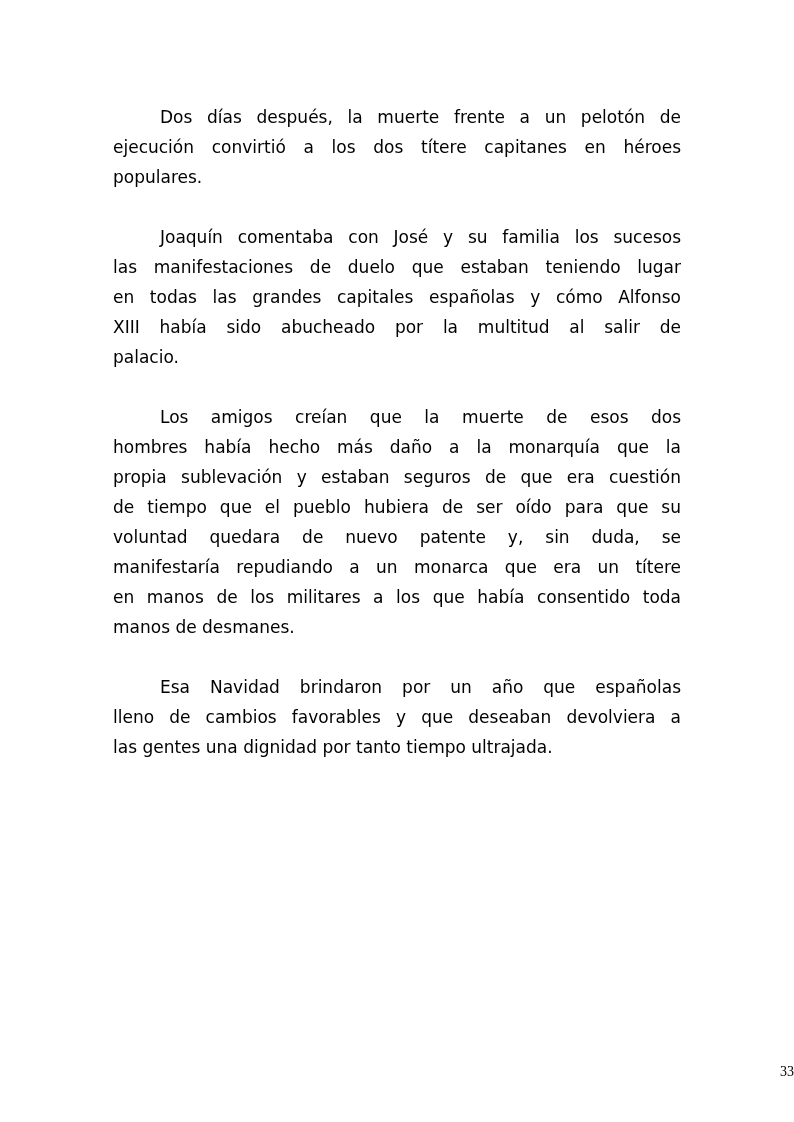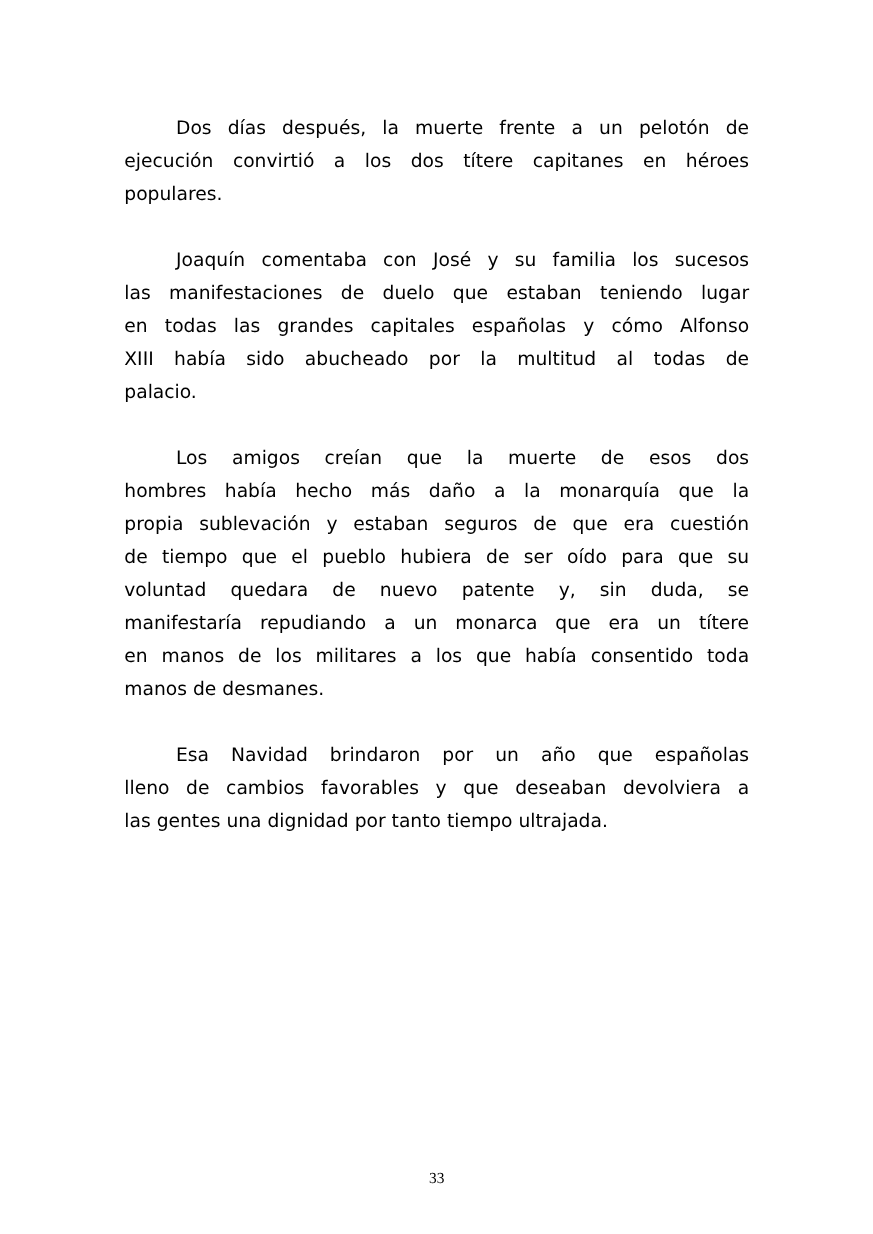--- a/index.html
+++ b/index.html
@@ -36,21 +36,21 @@
     text-indent: 47px;
   }
   .line.para-last {
     text-align-last: left;
   }
   .page-number {
     position: absolute;
     top: 1062px;
     left: 0;
     width: 794px;
-    text-align: center;
+    text-align: right;
     font-family: "Liberation Serif", serif;
     font-size: 14px;
     line-height: 20px;
     color: #000000;
   }
 </style>
 </head>
 <body>
 
 <div class="page">
@@ -60,21 +60,21 @@
     <div class="paragraph">
       <div class="line indent">Dos días después, la muerte frente a un pelotón de</div>
       <div class="line">ejecución convirtió a los dos títere capitanes en héroes</div>
       <div class="line para-last">populares.</div>
     </div>
 
     <div class="paragraph">
       <div class="line indent">Joaquín comentaba con José y su familia los sucesos</div>
       <div class="line">las manifestaciones de duelo que estaban teniendo lugar</div>
       <div class="line">en todas las grandes capitales españolas y cómo Alfonso</div>
-      <div class="line">XIII había sido abucheado por la multitud al todas de</div>
+      <div class="line">XIII había sido abucheado por la multitud al salir de</div>
       <div class="line para-last">palacio.</div>
     </div>
 
     <div class="paragraph">
       <div class="line indent">Los amigos creían que la muerte de esos dos</div>
       <div class="line">hombres había hecho más daño a la monarquía que la</div>
       <div class="line">propia sublevación y estaban seguros de que era cuestión</div>
       <div class="line">de tiempo que el pueblo hubiera de ser oído para que su</div>
       <div class="line">voluntad quedara de nuevo patente y, sin duda, se</div>
       <div class="line">manifestaría repudiando a un monarca que era un títere</div>

